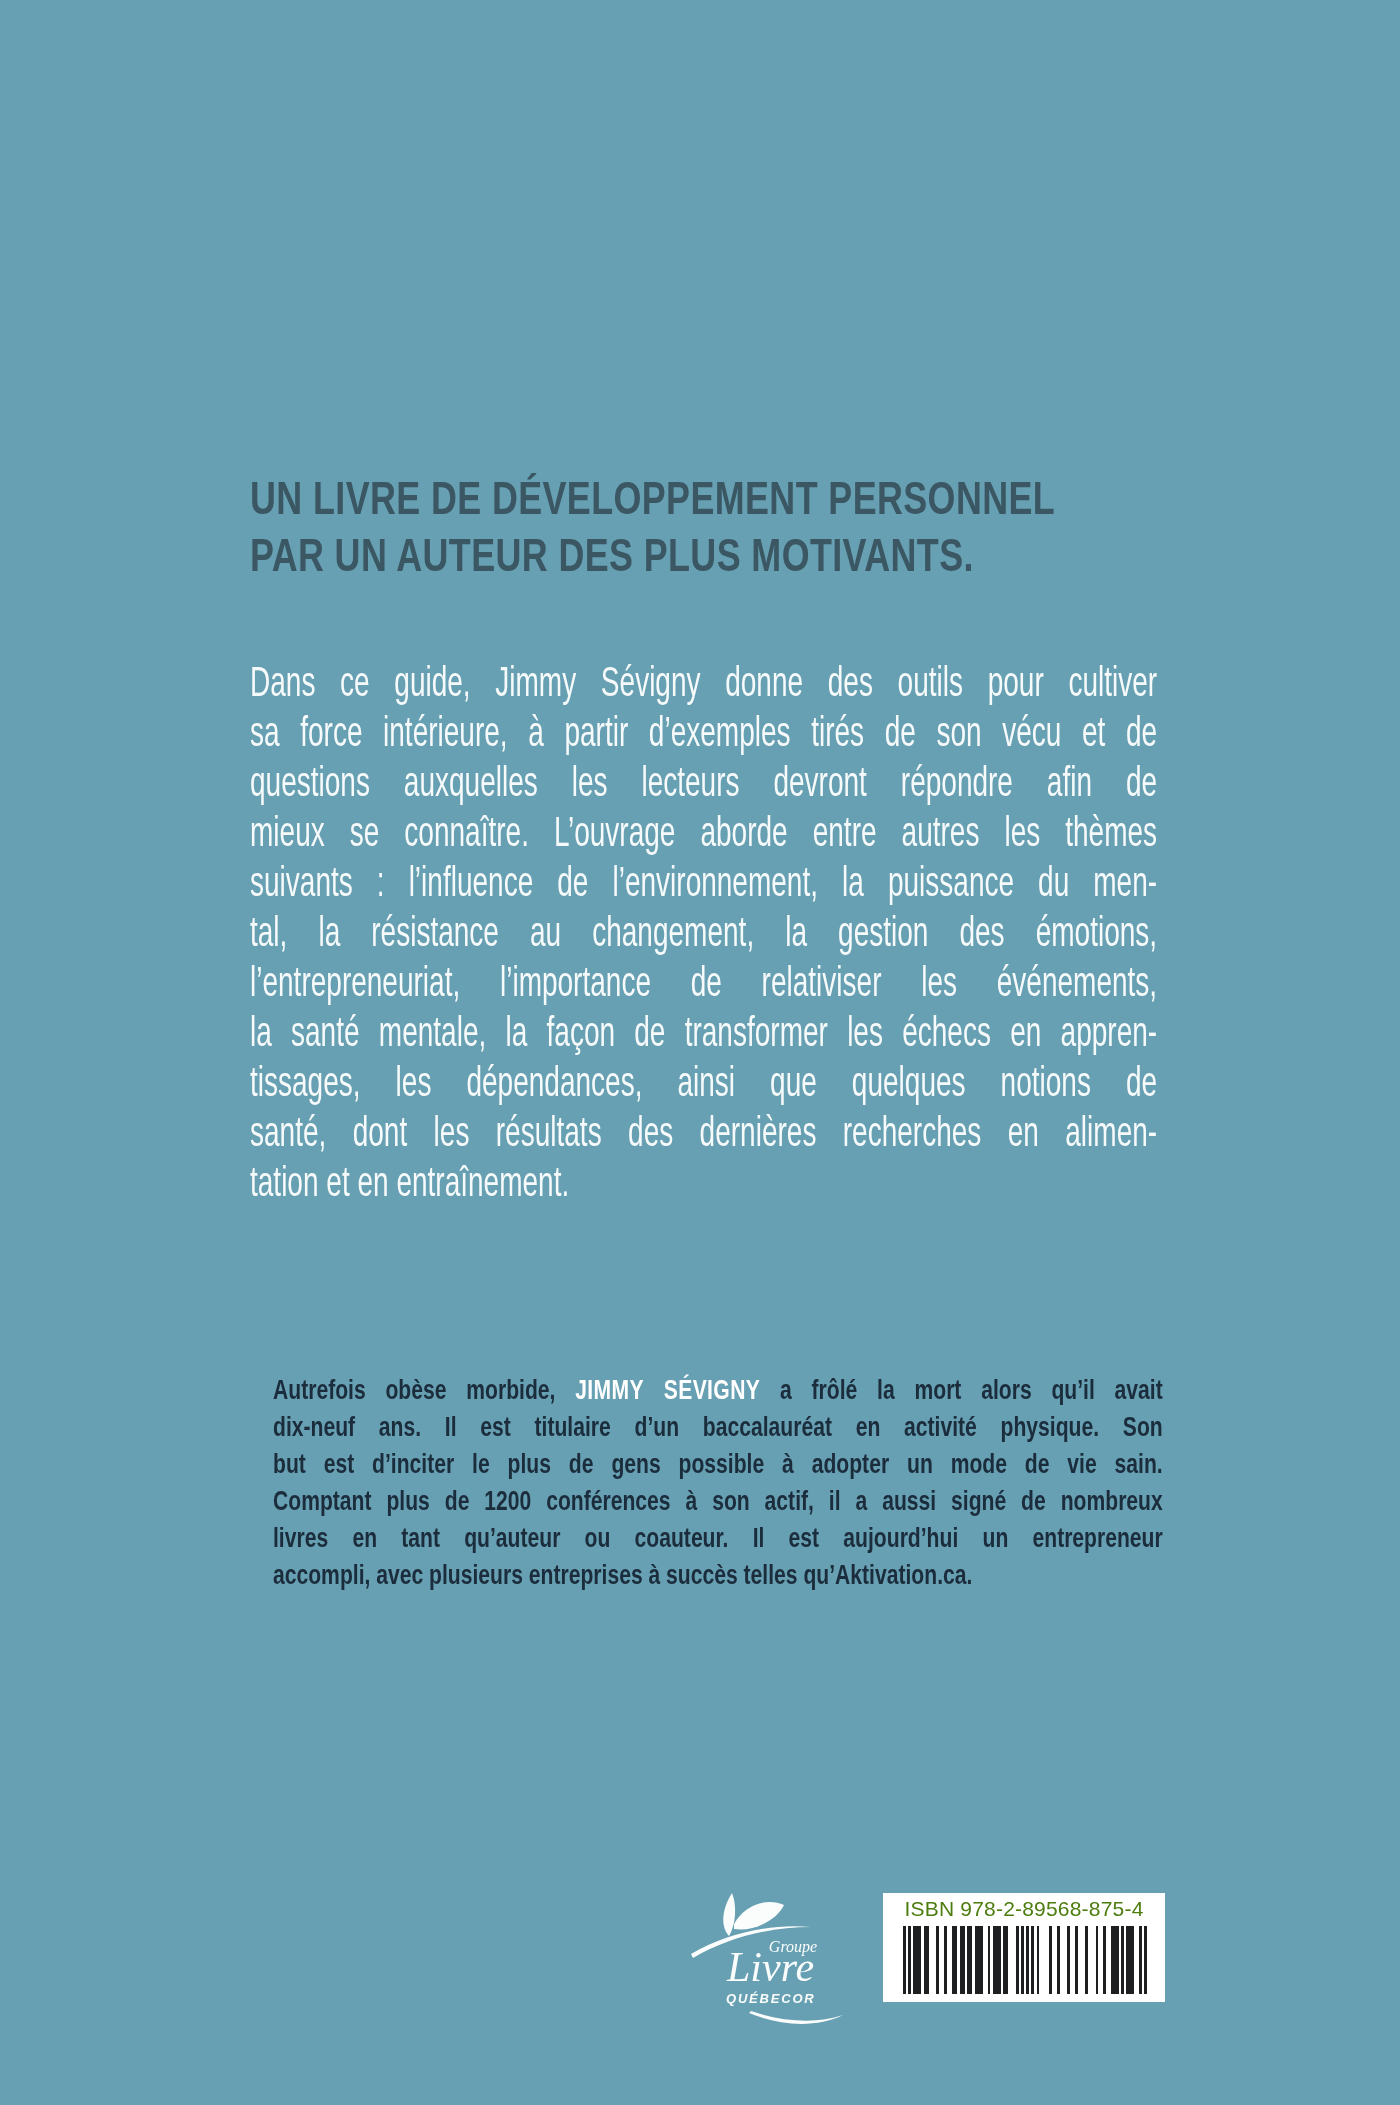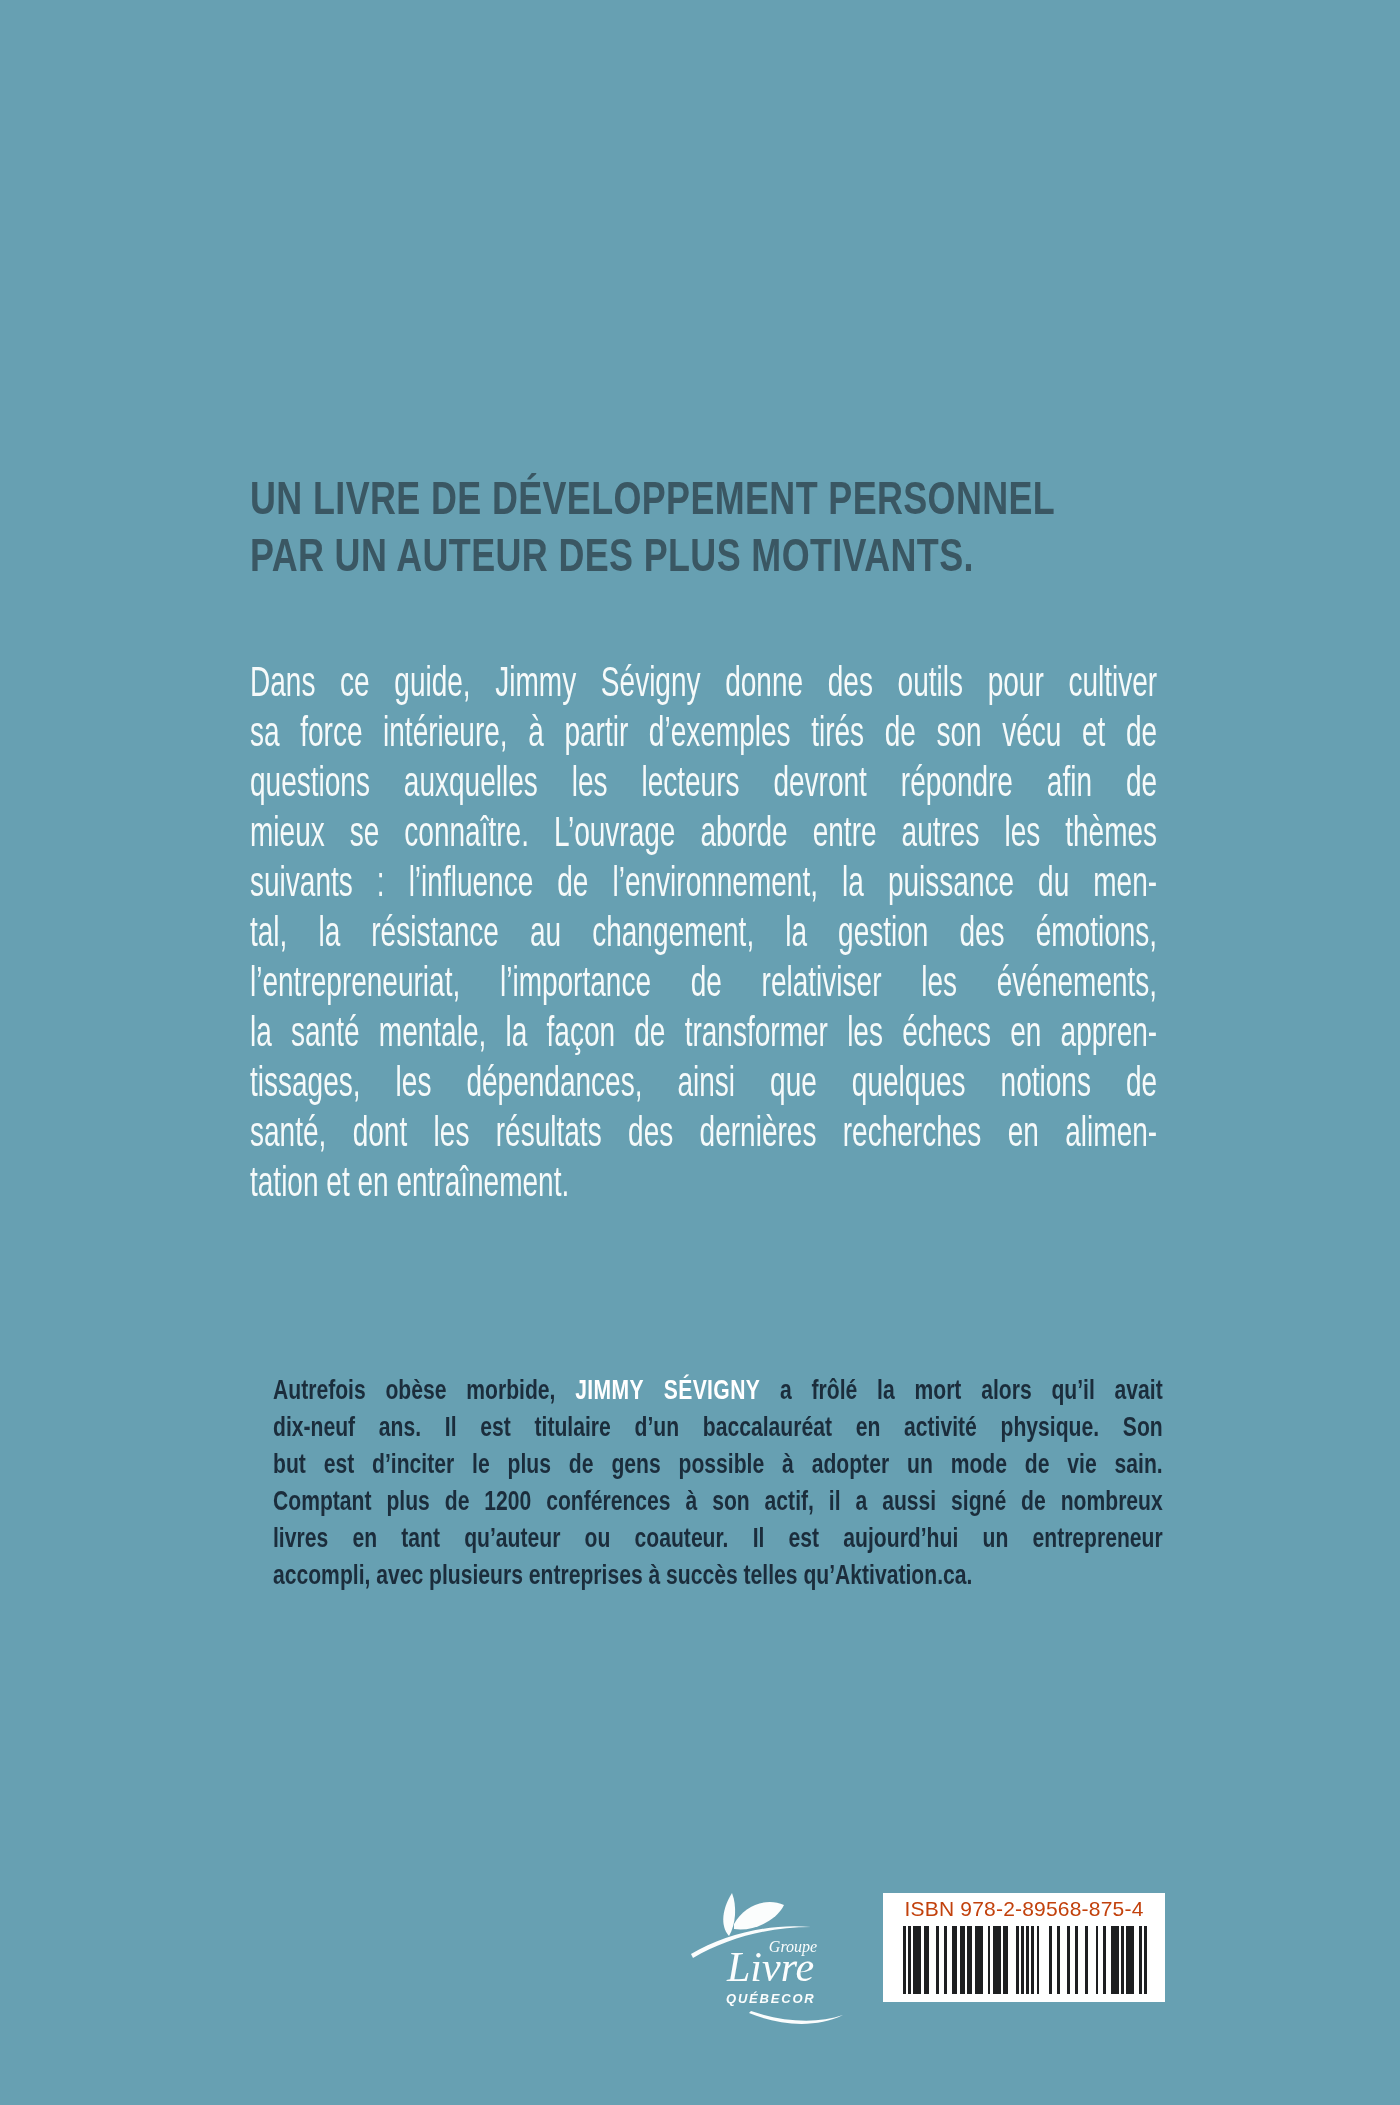--- a/index.html
+++ b/index.html
@@ -51,21 +51,21 @@
   
   .logo{ left:685px; top:1880px; width:180px; height:160px;font-style:italic; }
 
   
   .barcode-panel{
     left:883px; top:1893px; width:282px; height:109px;
     background:#FFFFFF;
   }
   .isbn-label{
     position:absolute; left:0; top:4px; width:100%;
-    text-align:center; color:#c2410c;
+    text-align:center; color:#4d7c0f;
     font-size:21px; letter-spacing:0.2px;
     font-family:"Liberation Sans", sans-serif;
   }
   .bars{
     position:absolute; left:20px; top:33px; width:244px; height:68px;
   }
   .bars svg{ width:100%; height:100%; display:block; }
 </style>
 </head>
 <body>

